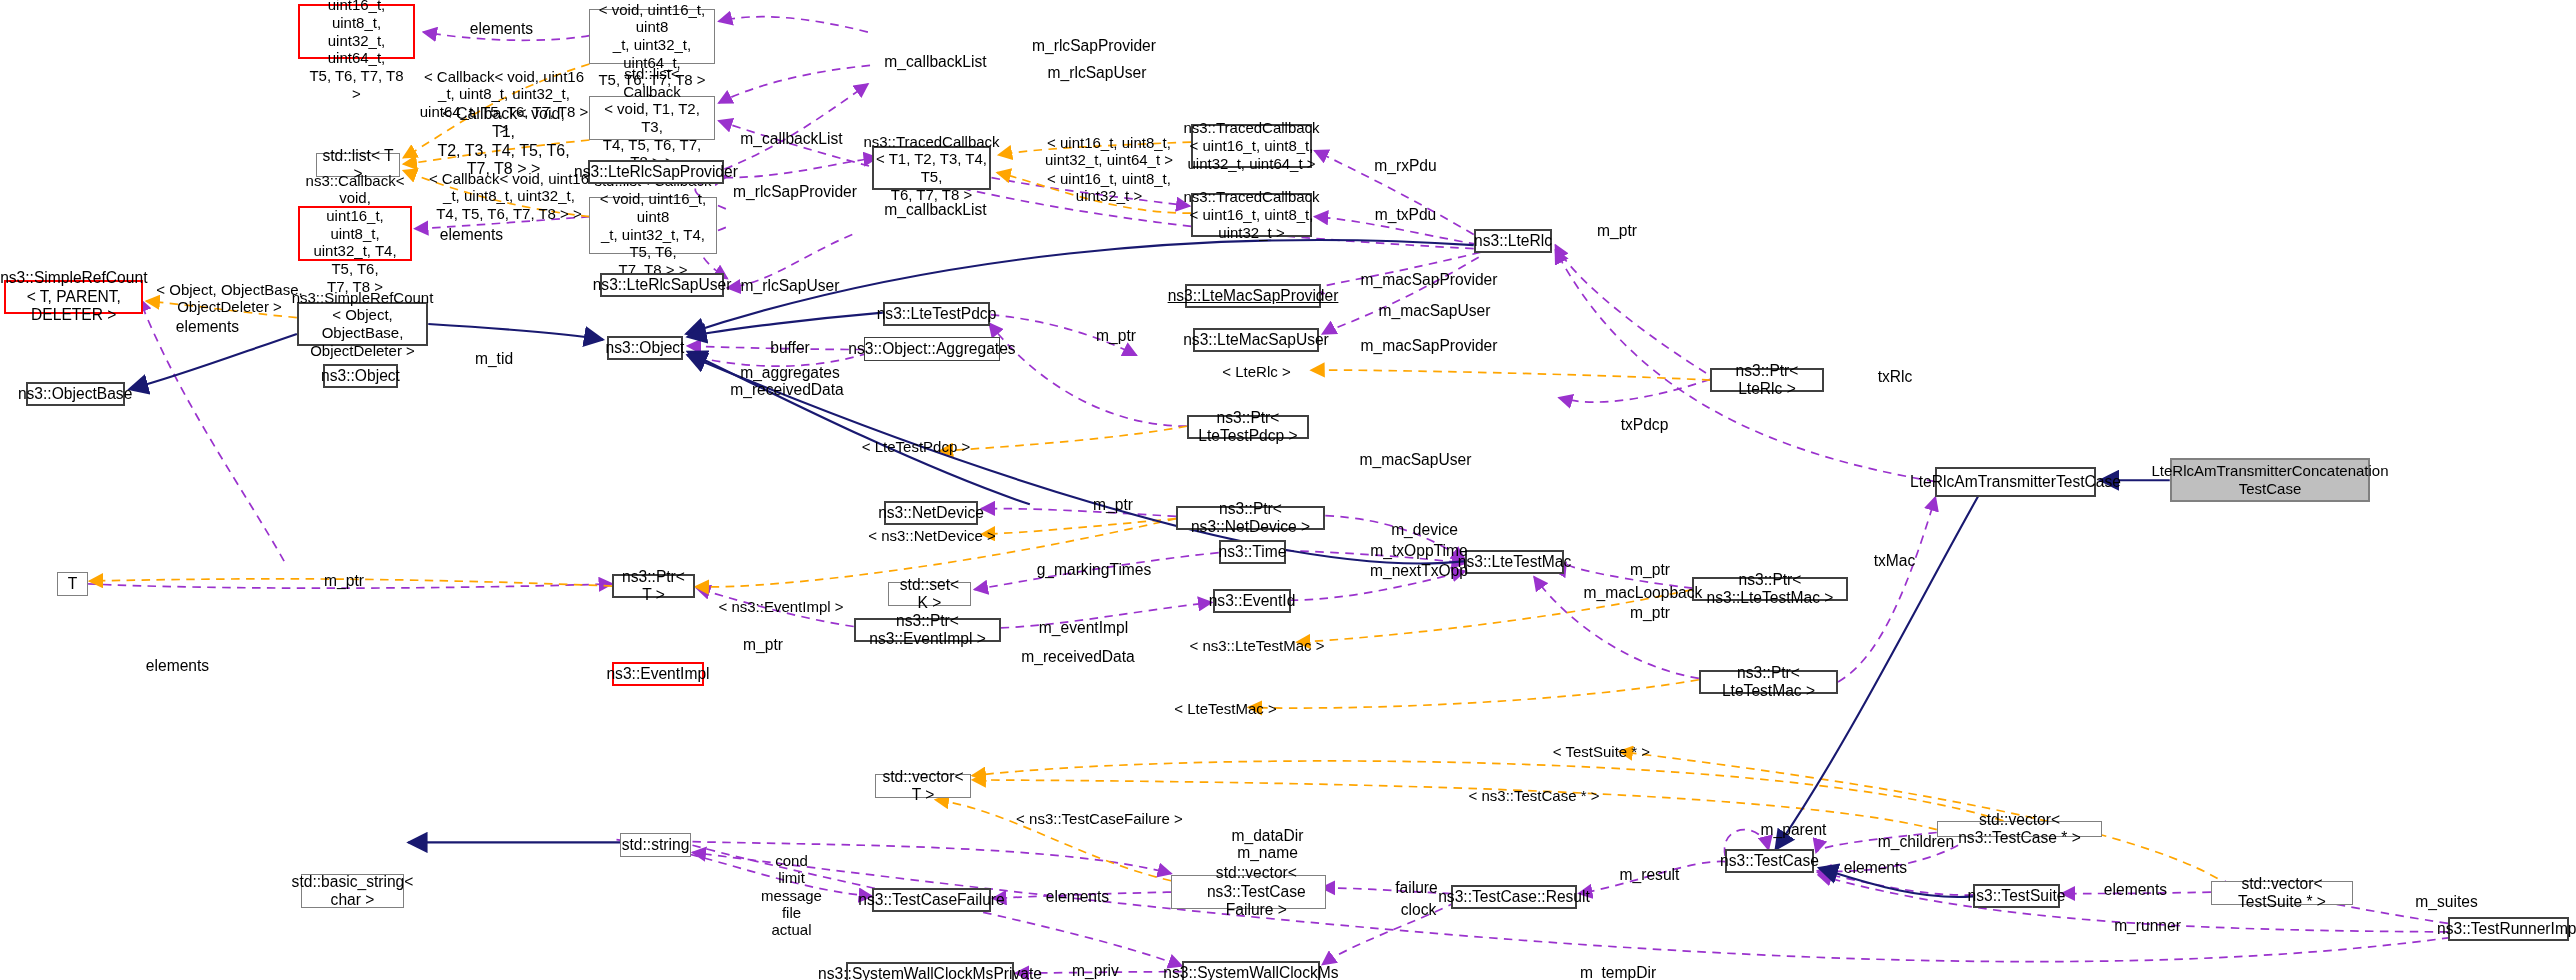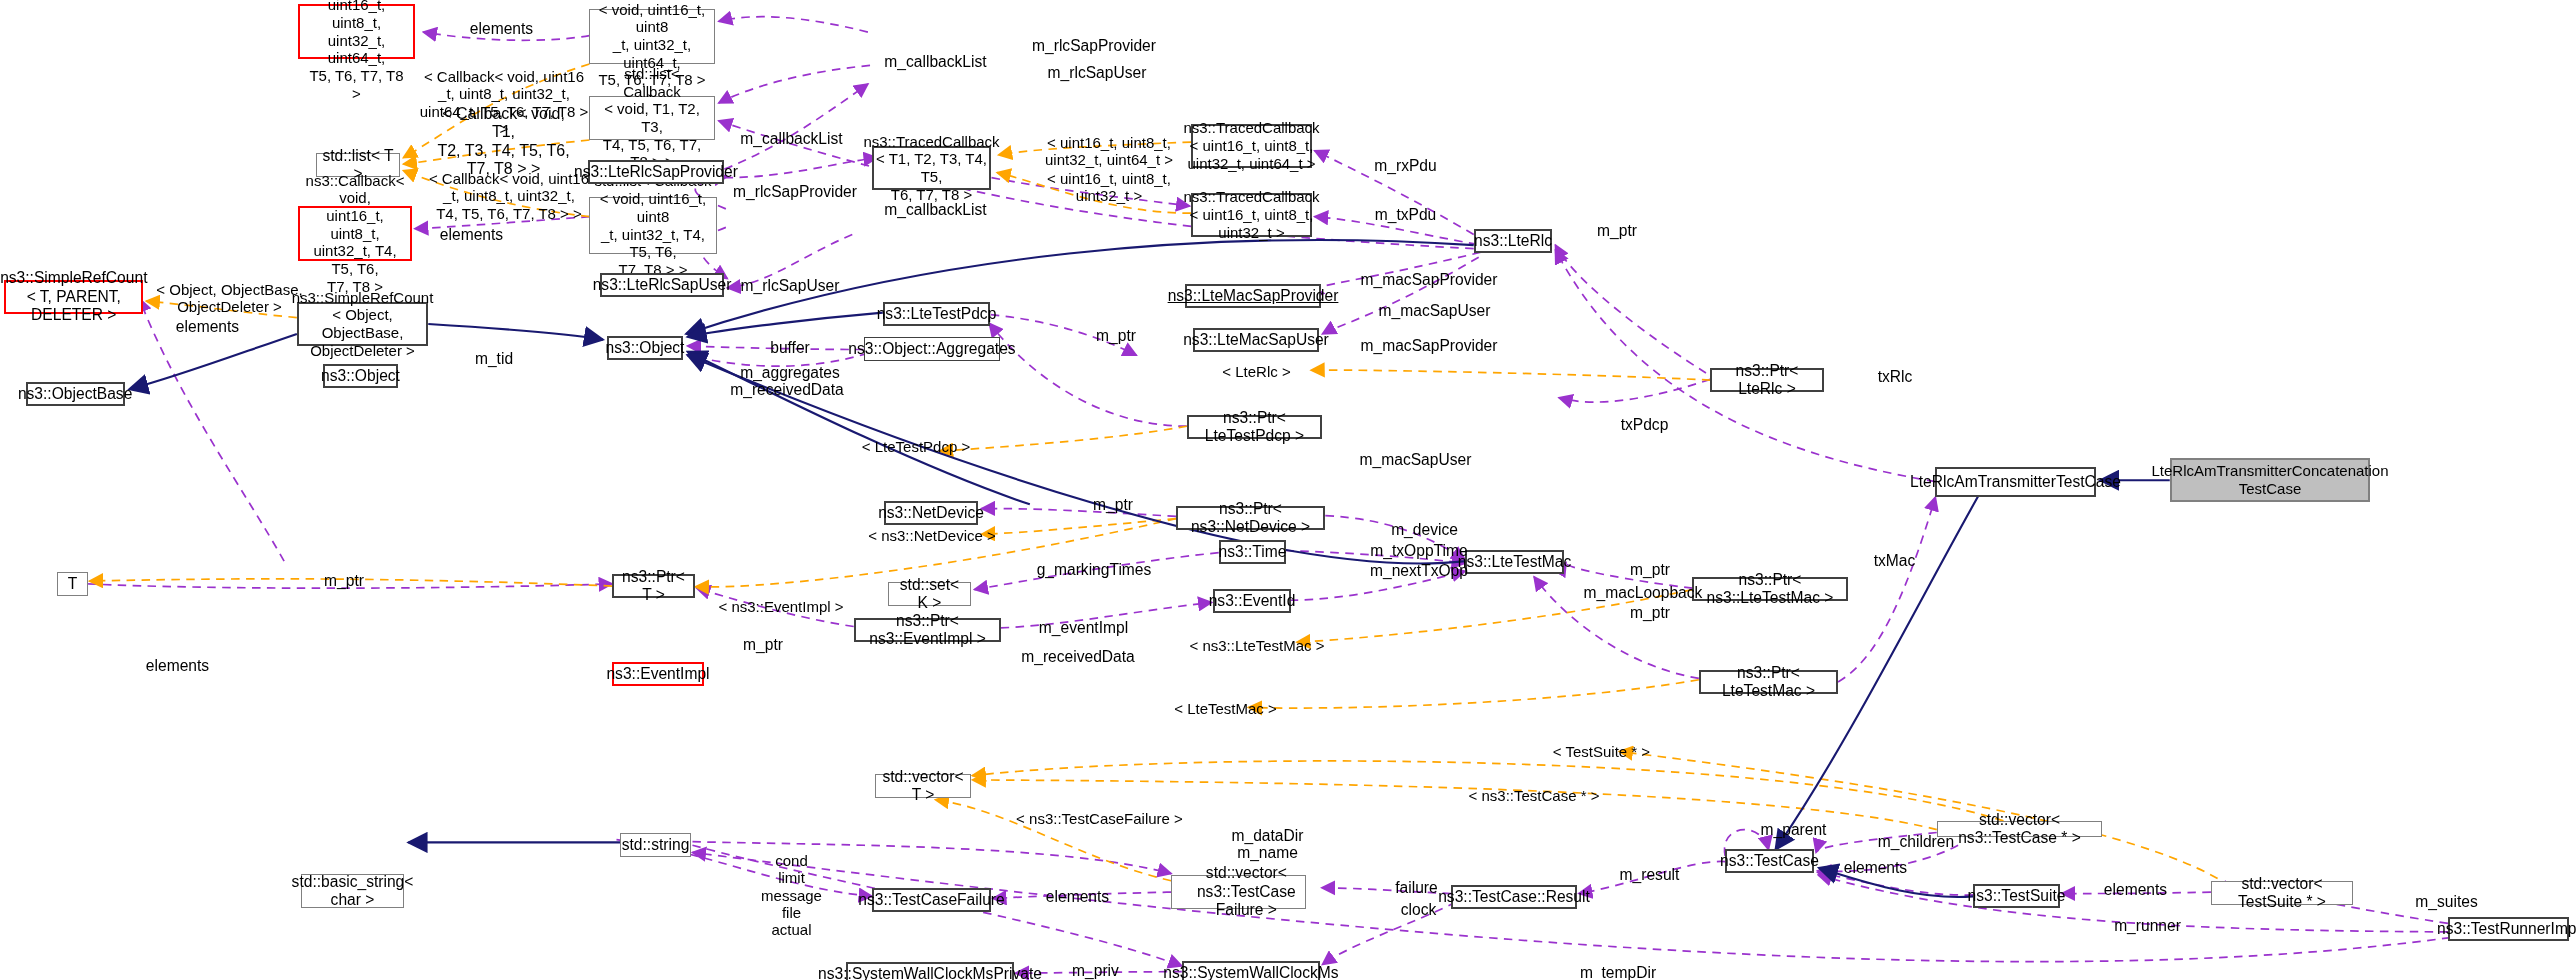--- a/index.html
+++ b/index.html
@@ -184,21 +184,21 @@
 &lt; Object, ObjectBase,
 ObjectDeleter &gt;</div>
     <div class="node n-dark" style="left: 25.6px; top: 382px; width: 99px; height: 24px; font-size: 15.6px;">ns3::ObjectBase</div>
     <div class="node n-dark" style="left: 323px; top: 364px; width: 75px; height: 24px; font-size: 15.6px;">ns3::Object</div>
     <div class="node n-dark" style="left: 607px; top: 336px; width: 76px; height: 24px; font-size: 15.6px;">ns3::Object</div>
     <div class="node n-thin" style="left: 864px; top: 337px; width: 136px; height: 24px; font-size: 15.6px;">ns3::Object::Aggregates</div>
     <div class="node n-dark" style="left: 883px; top: 302px; width: 107px; height: 24px; font-size: 15.6px;">ns3::LteTestPdcp</div>
     <div class="node n-dark" style="left: 1185px; top: 284px; width: 136px; height: 24px; font-size: 15.6px; text-decoration: underline;">ns3::LteMacSapProvider</div>
     <div class="node n-dark" style="left: 1193px; top: 328px; width: 126px; height: 24px; font-size: 15.6px;">ns3::LteMacSapUser</div>
     <div class="node n-dark" style="left: 1710px; top: 368px; width: 114px; height: 24px; font-size: 15.6px;">ns3::Ptr&lt; LteRlc &gt;</div>
-    <div class="node n-dark" style="left: 1187px; top: 415px; width: 135px; height: 24px; font-size: 15.6px;">ns3::Ptr&lt; LteTestPdcp &gt;</div>
+    <div class="node n-dark" style="left: 1187px; top: 415px; width: 122px; height: 24px; font-size: 15.6px;">ns3::Ptr&lt; LteTestPdcp &gt;</div>
     <div class="node n-dark" style="left: 1465px; top: 550px; width: 99px; height: 24px; font-size: 15.6px;">ns3::LteTestMac</div>
     <div class="node n-dark" style="left: 884px; top: 501px; width: 94px; height: 24px; font-size: 15.6px;">ns3::NetDevice</div>
     <div class="node n-dark" style="left: 1176px; top: 506px; width: 149px; height: 24px; font-size: 15.6px;">ns3::Ptr&lt; ns3::NetDevice &gt;</div>
     <div class="node n-dark" style="left: 1219px; top: 540px; width: 67px; height: 24px; font-size: 15.6px;">ns3::Time</div>
     <div class="node n-dark" style="left: 1213px; top: 589px; width: 78px; height: 24px; font-size: 15.6px;">ns3::EventId</div>
     <div class="node n-grey" style="left: 888px; top: 582px; width: 83px; height: 24px; font-size: 15.6px;">std::set&lt; K &gt;</div>
     <div class="node n-dark" style="left: 612px; top: 574px; width: 83px; height: 24px; font-size: 15.6px;">ns3::Ptr&lt; T &gt;</div>
     <div class="node n-red" style="left: 612px; top: 662px; width: 92px; height: 24px; font-size: 15.6px;">ns3::EventImpl</div>
     <div class="node n-dark" style="left: 854px; top: 618px; width: 147px; height: 24px; font-size: 15.6px;">ns3::Ptr&lt; ns3::EventImpl &gt;</div>
     <div class="node n-dark" style="left: 1692px; top: 577px; width: 156px; height: 24px; font-size: 15.6px;">ns3::Ptr&lt; ns3::LteTestMac &gt;</div>
@@ -206,21 +206,21 @@
     <div class="node n-grey" style="left: 57px; top: 572px; width: 31px; height: 24px; font-size: 15.6px;">T</div>
     <div class="node n-dark" style="left: 1935px; top: 467px; width: 161px; height: 30px; font-size: 15.6px;">LteRlcAmTransmitterTestCase</div>
     <div class="node n-current" style="left: 2170px; top: 458px; width: 200px; height: 44px; font-size: 15px;">LteRlcAmTransmitterConcatenation
 TestCase</div>
     <div class="node n-grey" style="left: 301px; top: 874px; width: 103px; height: 34px; font-size: 15.6px;">std::basic_string&lt;
 char &gt;</div>
     <div class="node n-grey" style="left: 620px; top: 833px; width: 71px; height: 24px; font-size: 15.6px;">std::string</div>
     <div class="node n-grey" style="left: 875px; top: 774px; width: 96px; height: 24px; font-size: 15.6px; text-align: center;">std::vector&lt; T &gt;</div>
     <div class="node n-dark" style="left: 872px; top: 888px; width: 119px; height: 24px; font-size: 15.6px;">ns3::TestCaseFailure</div>
     <div class="node n-dark" style="left: 846px; top: 962px; width: 168px; height: 24px; font-size: 15.6px;">ns3::SystemWallClockMsPrivate</div>
-    <div class="node n-grey" style="left: 1171px; top: 875px; width: 135px; height: 34px; font-size: 15.6px; padding-left: 20px;">std::vector&lt; ns3::TestCase
+    <div class="node n-grey" style="left: 1171px; top: 875px; width: 155px; height: 34px; font-size: 15.6px; padding-left: 20px;">std::vector&lt; ns3::TestCase
 Failure &gt;</div>
     <div class="node n-dark" style="left: 1182px; top: 961px; width: 138px; height: 24px; font-size: 15.6px;">ns3::SystemWallClockMs</div>
     <div class="node n-dark" style="left: 1451px; top: 885px; width: 126px; height: 24px; font-size: 15.6px;">ns3::TestCase::Result</div>
     <div class="node n-dark" style="left: 1725px; top: 849px; width: 89px; height: 24px; font-size: 15.6px;">ns3::TestCase</div>
     <div class="node n-grey" style="left: 1937px; top: 821px; width: 165px; height: 16px; font-size: 15.6px;">std::vector&lt; ns3::TestCase * &gt;</div>
     <div class="node n-dark" style="left: 1973px; top: 884px; width: 87px; height: 24px; font-size: 15.6px;">ns3::TestSuite</div>
     <div class="node n-grey" style="left: 2211px; top: 881px; width: 142px; height: 24px; font-size: 15.6px;">std::vector&lt; TestSuite * &gt;</div>
     <div class="node n-dark" style="left: 2448px; top: 917px; width: 121px; height: 24px; font-size: 15.6px;">ns3::TestRunnerImpl</div>
     <div class="elabel" style="left: 452px; top: 20px; width: 99px; font-size: 15.6px;">elements</div>
     <div class="elabel" style="left: 415px; top: 68px; width: 178px; font-size: 15px;">&lt; Callback&lt; void, uint16

